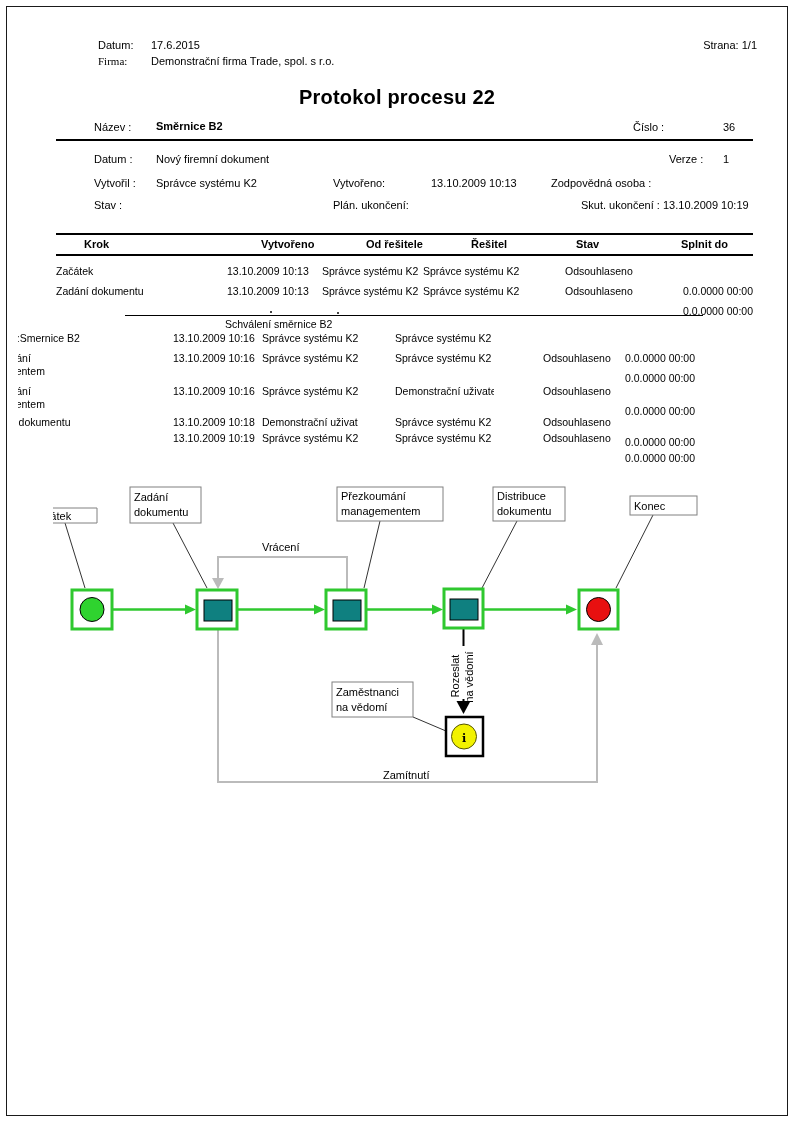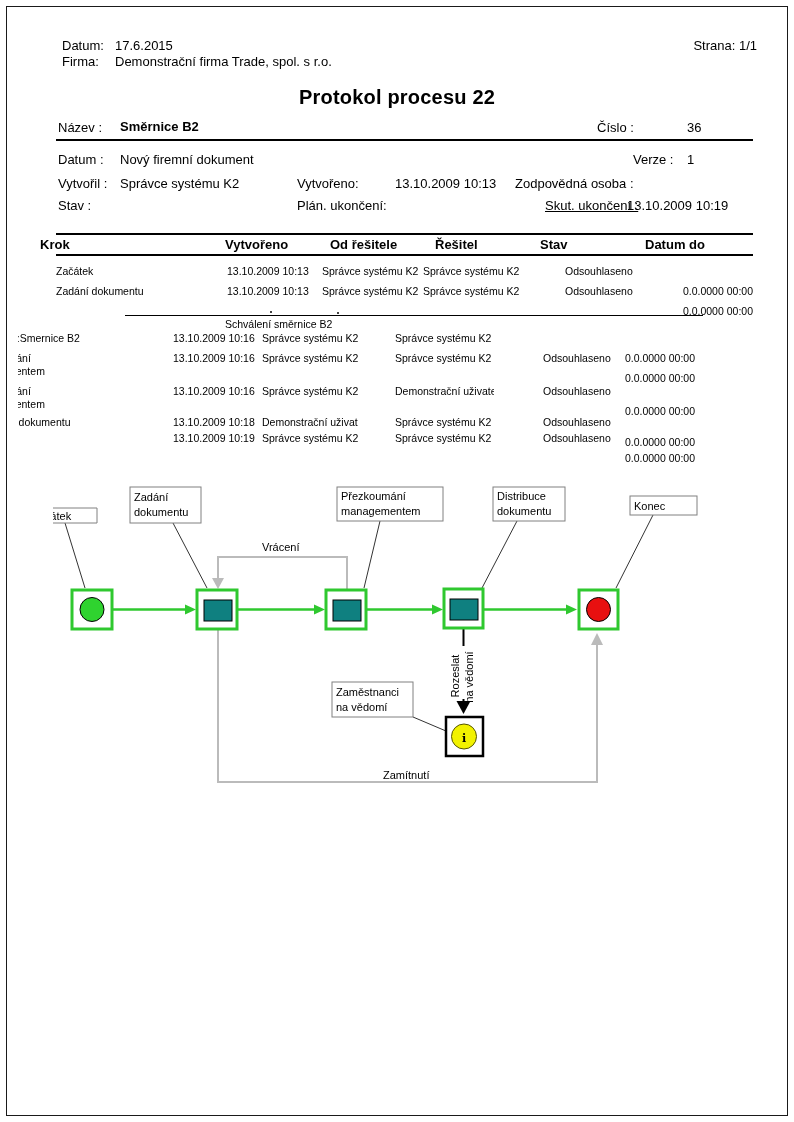--- a/index.html
+++ b/index.html
@@ -1,39 +1,39 @@
 <!DOCTYPE html>
 <html><head>
 <meta charset="utf-8">
 <style>
   html,body{margin:0;padding:0;background:#fff;}
   .page{position:relative;width:794px;height:1122px;background:#fff;overflow:hidden;
         font-family:"Liberation Sans","DejaVu Sans",sans-serif;color:#000;}
   .page-border{position:absolute;left:6px;top:6px;width:780px;height:1108px;border:1px solid #1a1a1a;}
-  .t{position:absolute;white-space:nowrap;font-size:13px;line-height:13px;}
+  .t{position:absolute;white-space:nowrap;font-size:11px;line-height:13px;margin-left:36px;}
   .ts{position:absolute;white-space:nowrap;font-size:10.5px;line-height:13px;}
   .b{font-weight:bold;}
   .title{position:absolute;left:0;right:0;top:86px;text-align:center;font-size:20px;font-weight:bold;letter-spacing:0.2px;}
   .hline{position:absolute;background:#000;height:1.5px;}
   .clip{position:absolute;overflow:hidden;white-space:nowrap;font-size:10.5px;line-height:13px;}
   .clip2{position:absolute;overflow:hidden;font-size:10.5px;line-height:13px;}
   .clip2 span{display:block;white-space:nowrap;margin-left:-49px;}
   .ralign{text-align:right;margin-top:20px;}
   .dot{position:absolute;width:2px;height:2px;background:#444;}
   svg text{font-family:"Liberation Sans","DejaVu Sans",sans-serif;font-size:11px;fill:#000;}
 </style>
 </head>
 <body>
 
 <div class="page">
   <div class="page-border"></div>
 
   <div class="t" style="left:62px;top:39px;">Datum:</div>
   <div class="t" style="left:115px;top:39px;">17.6.2015</div>
-  <div class="t" style="left:62px;top:55px;">Firma:</div>
+  <div class="t" style="left:62px;top:55px;font-family:Liberation Serif, serif;">Firma:</div>
   <div class="t" style="left:115px;top:55px;">Demonstrační firma Trade, spol. s r.o.</div>
   <div class="t" style="right:37px;top:39px;">
     <span>Strana:</span>
     <span>1/1</span>
   </div>
 
   <div class="title">Protokol procesu 22</div>
 
   <div class="t" style="left:58px;top:121px;">Název :</div>
   <div class="t b" style="left:120px;top:120px;">Směrnice B2</div>
@@ -47,30 +47,30 @@
   <div class="t" style="left:687px;top:153px;">1</div>
 
   <div class="t" style="left:58px;top:177px;">Vytvořil :</div>
   <div class="t" style="left:120px;top:177px;">Správce systému K2</div>
   <div class="t" style="left:297px;top:177px;">Vytvořeno:</div>
   <div class="t" style="left:395px;top:177px;">13.10.2009 10:13</div>
   <div class="t" style="left:515px;top:177px;">Zodpovědná osoba :</div>
 
   <div class="t" style="left:58px;top:199px;">Stav :</div>
   <div class="t" style="left:297px;top:199px;">Plán. ukončení:</div>
-  <div class="t" style="left:545px;top:199px;text-decoration:underline;">Skut. ukončení :</div>
+  <div class="t" style="left:545px;top:199px;">Skut. ukončení :</div>
   <div class="t" style="left:627px;top:199px;">13.10.2009 10:19</div>
 
   <div class="hline" style="left:56px;top:233px;width:697px;"></div>
-  <div class="t b" style="left:40px;top:238px;">Krok</div>
+  <div class="t b" style="left:48px;top:238px;">Krok</div>
   <div class="t b" style="left:225px;top:238px;">Vytvořeno</div>
   <div class="t b" style="left:330px;top:238px;">Od řešitele</div>
   <div class="t b" style="left:435px;top:238px;">Řešitel</div>
   <div class="t b" style="left:540px;top:238px;">Stav</div>
-  <div class="t b" style="left:645px;top:238px;">Datum do</div>
+  <div class="t b" style="left:645px;top:238px;">Splnit do</div>
   <div class="hline" style="left:56px;top:254px;width:697px;height:2px;"></div>
 
   <div class="ts" style="left:56px;top:265px;">Začátek</div>
   <div class="ts" style="left:227px;top:265px;">13.10.2009 10:13</div>
   <div class="clip" style="left:322px;top:265px;width:96px;"><span>Správce systému K2</span></div>
   <div class="clip" style="left:423px;top:265px;width:99px;"><span>Správce systému K2</span></div>
   <div class="ts" style="left:565px;top:265px;">Odsouhlaseno</div>
   <div class="ts ralign" style="right:41px;top:265px;">0.0.0000 00:00</div>
 
   <div class="ts" style="left:56px;top:285px;">Zadání dokumentu</div>

